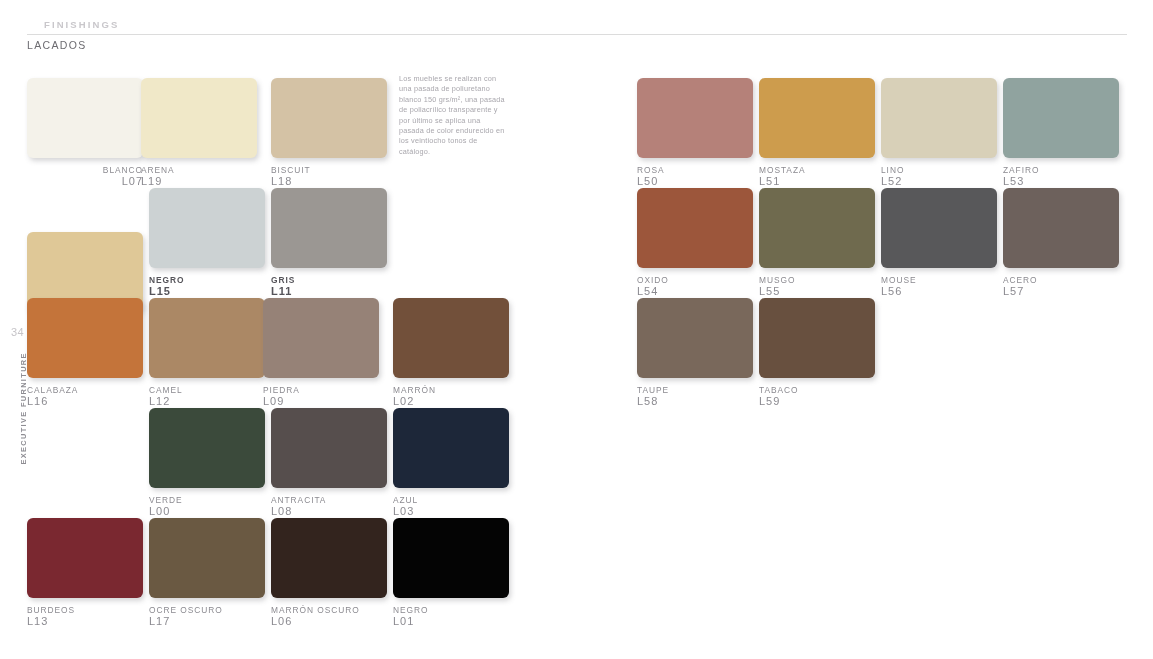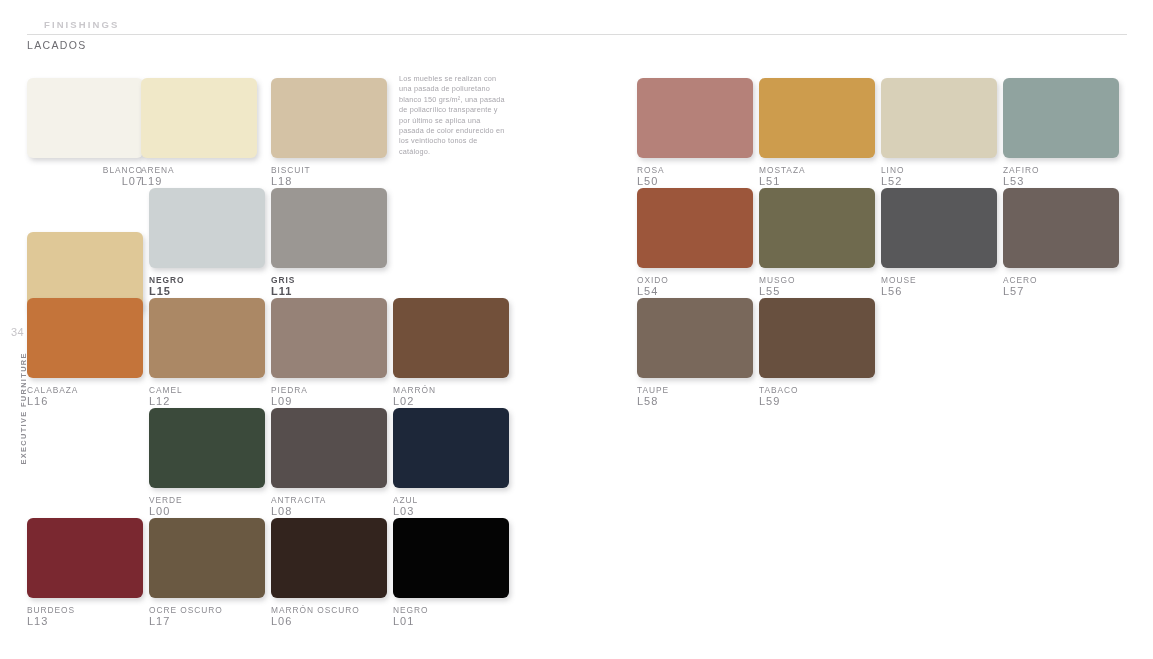--- a/index.html
+++ b/index.html
@@ -183,21 +183,21 @@
       <div class="swatch-cell" style="left: 0px;">
         <div class="swatch-chip" style="background: rgb(196, 116, 58);"></div>
         <div class="swatch-name">CALABAZA</div>
         <div class="swatch-code">L16</div>
       </div>
       <div class="swatch-cell" style="left: 122px;">
         <div class="swatch-chip" style="background: rgb(171, 136, 101);"></div>
         <div class="swatch-name">CAMEL</div>
         <div class="swatch-code">L12</div>
       </div>
-      <div class="swatch-cell" style="left: 244px; border-radius: 24px;">
+      <div class="swatch-cell" style="left: 236px; border-radius: 24px;">
         <div class="swatch-chip" style="background: rgb(150, 130, 119);"></div>
         <div class="swatch-name">PIEDRA</div>
         <div class="swatch-code">L09</div>
       </div>
       <div class="swatch-cell" style="left: 366px;">
         <div class="swatch-chip" style="background: rgb(114, 80, 58);"></div>
         <div class="swatch-name">MARRÓN</div>
         <div class="swatch-code">L02</div>
       </div>
     </div>

